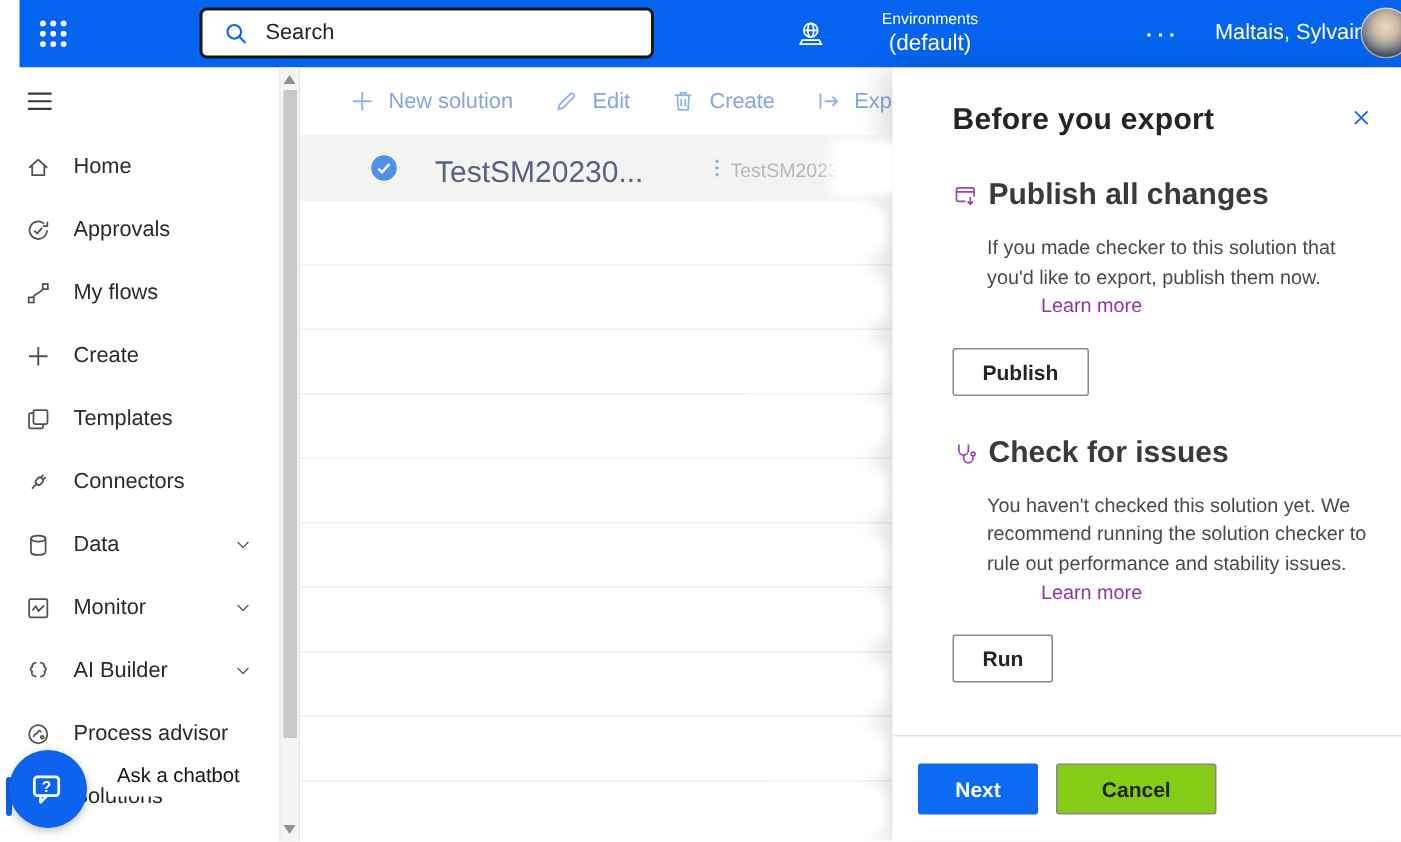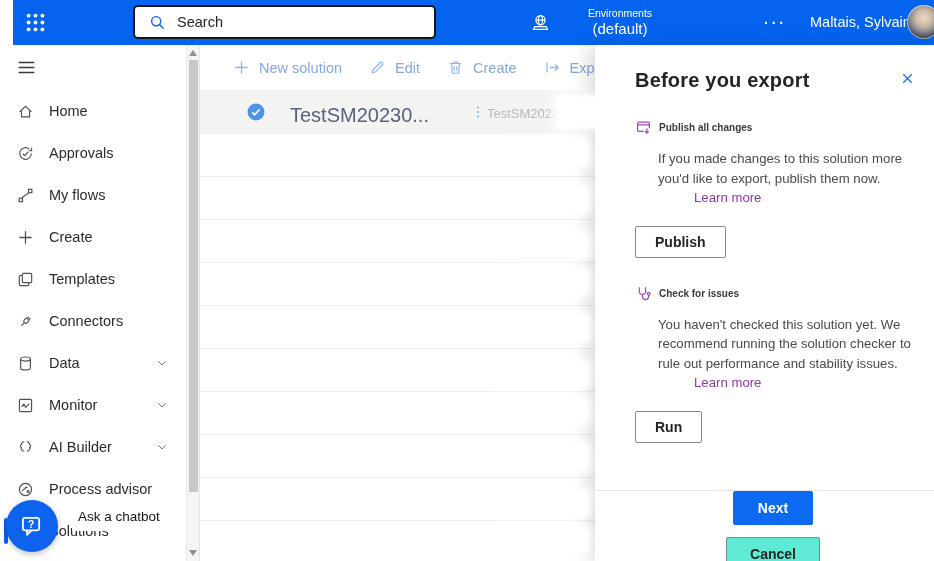--- a/index.html
+++ b/index.html
@@ -74,31 +74,31 @@
     box-shadow:0 0 7px 4px rgba(255,255,255,.96);}
 
   
   .panel{position:relative; width:339px; flex:none; background:#fff; z-index:1;
     box-shadow:-7px 0 18px rgba(0,0,0,.14);}
   .panel-content{padding:24px 22px 0 40px;}
   .p-title{font-size:20px; font-weight:bold; color:#242424; letter-spacing:.2px;}
   .p-close{position:absolute; right:19px; top:26px; width:15px; height:15px; color:#0f6cf2; cursor:pointer;}
   .p-sec-head{display:flex; align-items:center; gap:7px; margin-top:27px;}
   .p-sec-head .icon{width:17px; height:17px; color:var(--purple-icon); flex:none;}
-  .p-sec-head .hd{font-size:10px; font-weight:bold; color:#3b3a39;}
+  .p-sec-head .hd{font-size:20px; font-weight:bold; color:#3b3a39;}
   .p-body{margin:13px 0 0 23px; width:256px; font-size:13.2px; line-height:19.5px; color:#4c4a48;}
   .p-link{color:var(--purple-link); cursor:pointer; text-decoration:none;margin-left:36px;}
   .p-btn{margin:18px 0 0 0; display:inline-block; background:#fff; border:1px solid #8a8886; border-radius:2px;
     font-family:inherit; font-size:14px; font-weight:bold; color:#242424; padding:7px 19px; min-width:64px; cursor:pointer;}
   .p-footer{position:absolute; left:0; right:0; bottom:0; height:71px; border-top:1px solid #e6e4e2;
-    display:flex; align-items:center; padding-left:17px; gap:12px;flex-direction:column;}
+    display:flex; align-items:center; padding-left:17px; gap:12px;}
   .btn-primary{background:var(--primary-blue); color:#fff; border:1px solid var(--primary-blue); border-radius:2px;
     font-family:inherit; font-size:14px; font-weight:bold; padding:8px 0; width:80px; cursor:pointer;}
-  .btn-default{background:#5eead4; color:#242424; border:1px solid #8a8886; border-radius:2px;
-    font-family:inherit; font-size:14px; font-weight:bold; padding:8px 0; width:94px; cursor:pointer;}
+  .btn-default{background:#84cc16; color:#242424; border:1px solid #8a8886; border-radius:2px;
+    font-family:inherit; font-size:14px; font-weight:bold; padding:8px 0; width:107px; cursor:pointer;}
 </style>
 </head>
 <body>
 
 <div class="topbar">
   <span class="waffle icon">
       <svg viewBox="0 0 20 20" fill="currentColor">
         <circle cx="4" cy="4" r="1.7"></circle>
         <circle cx="10" cy="4" r="1.7"></circle>
         <circle cx="16" cy="4" r="1.7"></circle>
@@ -403,21 +403,21 @@
       <div id="panel-sections"><div class="p-sec-head">
             <span class="icon">
               <svg viewBox="0 0 16 16">
                 <g fill="none" stroke="currentColor" stroke-width="1.1">
                   <path d="M13.5 8.7V4a1 1 0 0 0-1-1h-9a1 1 0 0 0-1 1v6.6a1 1 0 0 0 1 1h4.6M2.5 5.6h11"></path>
                   <path d="M11.2 8.8v4.4M9.5 11.5l1.7 1.8 1.7-1.8"></path>
                 </g>
               </svg>
             </span>
             <span class="hd">Publish all changes</span>
-          </div><p class="p-body"><span>If you made changes to this solution more you'd like to export, publish them now. </span><a class="p-link">Learn more</a></p><button class="p-btn">Publish</button><div class="p-sec-head">
+          </div><p class="p-body"><span>If you made checker to this solution that you'd like to export, publish them now. </span><a class="p-link">Learn more</a></p><button class="p-btn">Publish</button><div class="p-sec-head">
             <span class="icon">
               <svg viewBox="0 0 16 16">
                 <g fill="none" stroke="currentColor" stroke-width="1.1">
                   <path d="M4 2.2v3.6a3 3 0 0 0 6 0V2.2"></path>
                   <path d="M7 8.6v2.2a2.9 2.9 0 0 0 5.8 0V9.5"></path>
                   <circle cx="12.9" cy="8.2" r="1.2"></circle>
                 </g>
               </svg>
             </span>
             <span class="hd">Check for issues</span>

